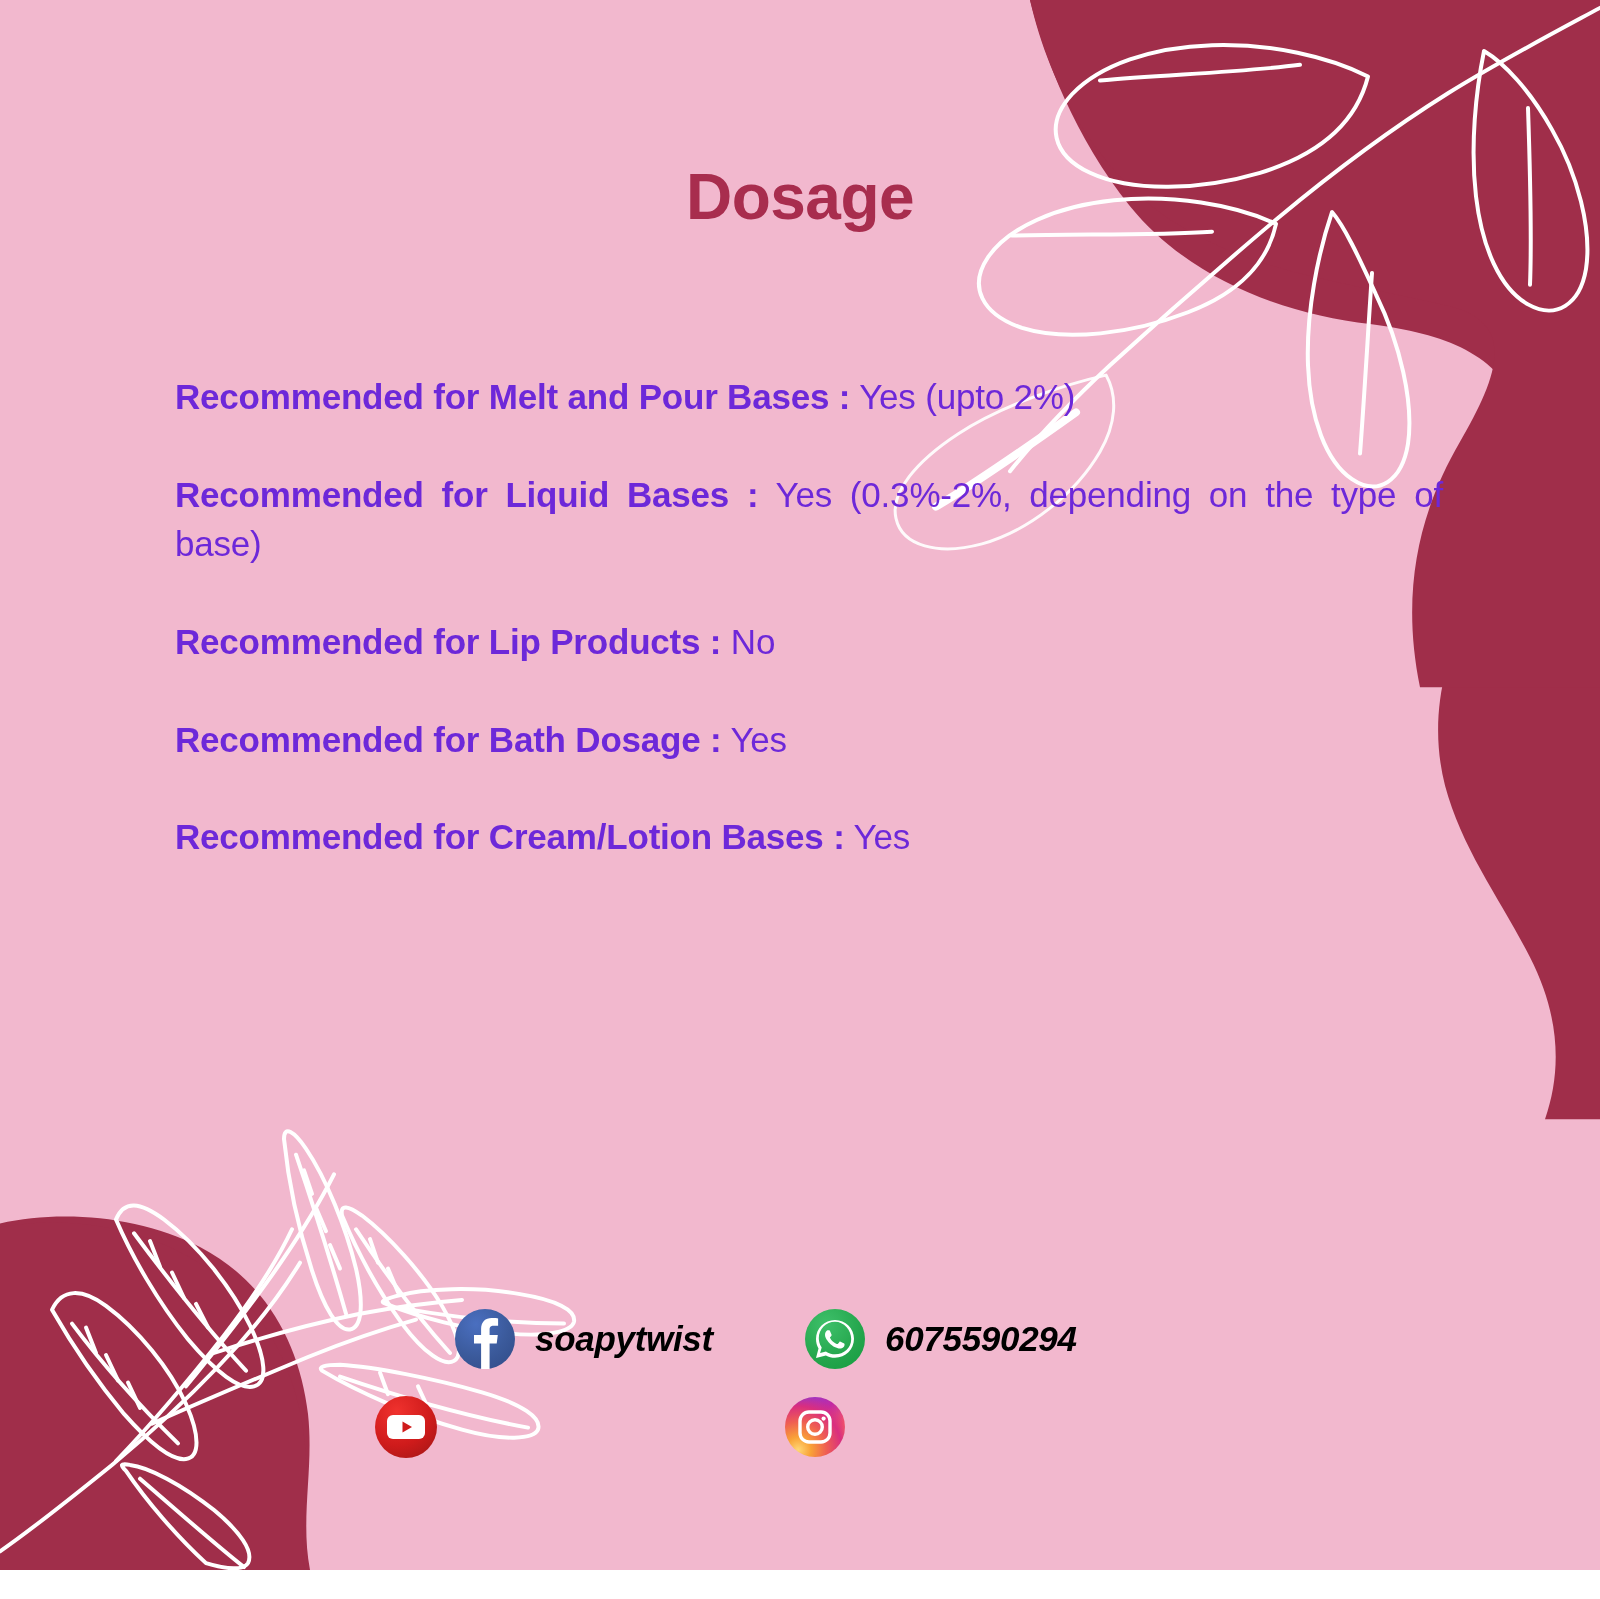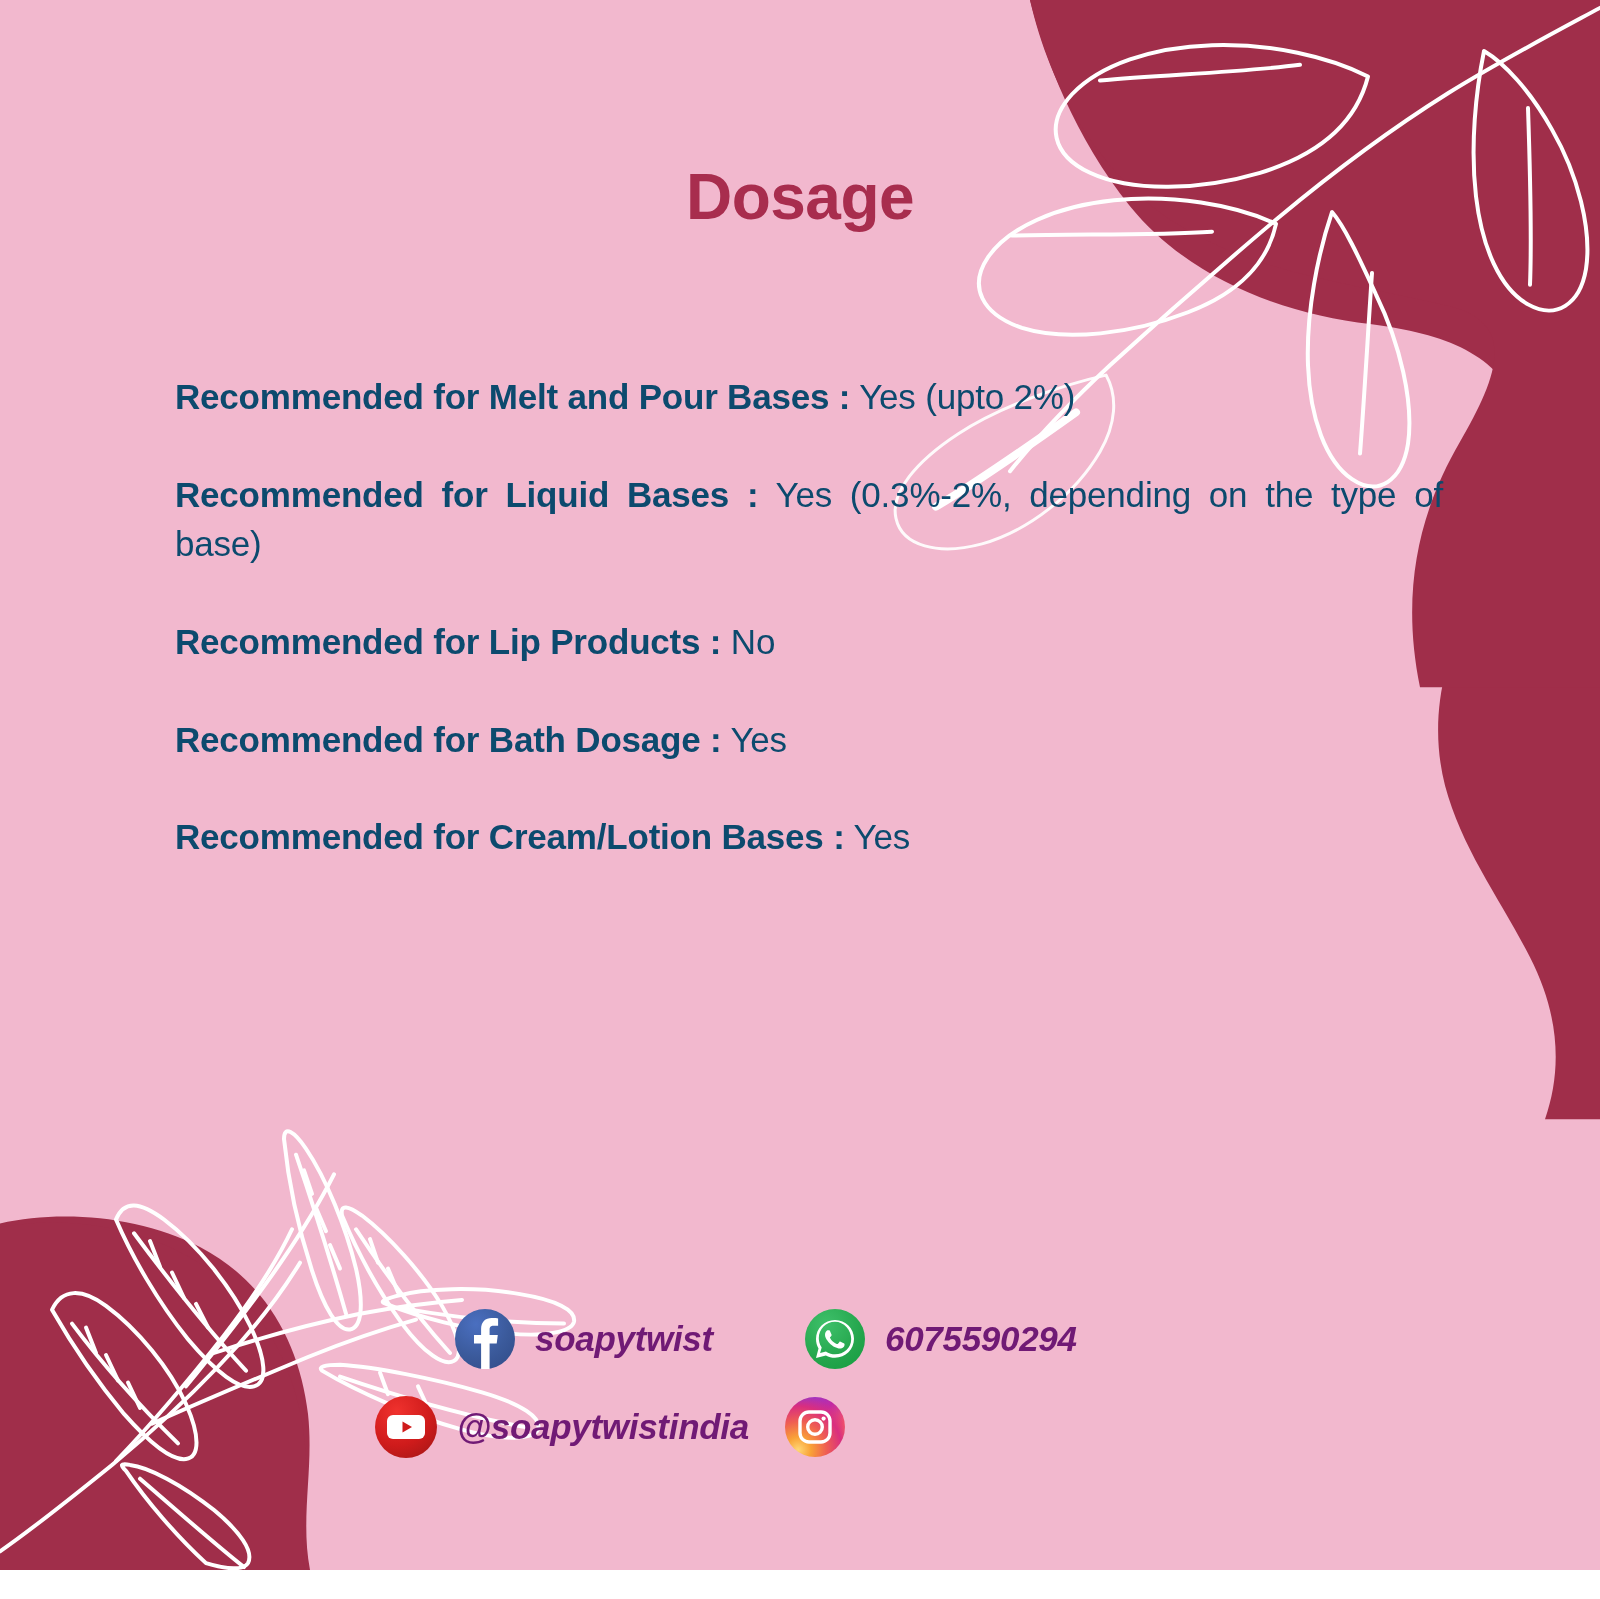--- a/index.html
+++ b/index.html
@@ -39,21 +39,21 @@
   }
 
   
   .content {
     position: absolute;
     left: 175px;
     top: 372px;
     width: 1268px;
   }
   .line {
-    color: #0c4a6e;
+    color: #6d28d9;
     font-size: 35px;
     line-height: 1.42;
     margin-bottom: 48px;
     letter-spacing: -0.2px;
   }
   .line:last-child { margin-bottom: 0; margin-top: 24px; }
   .line.justify {
     text-align: justify;
     text-align-last: left;
   }
@@ -79,21 +79,21 @@
     display: flex;
     align-items: center;
     gap: 20px;
   }
   .social-item.row2-left { margin-left: -80px; }
   .social-item.row2-right { margin-left: -20px; }
   .social-item .handle {
     font-size: 35px;
     font-weight: 700;
     font-style: italic;
-    color: #701a75;
+    color: #000000;
     white-space: nowrap;
     letter-spacing: -0.3px;
   }
   .icon-badge {
     flex: 0 0 auto;
     width: 60px;
     height: 60px;
     border-radius: 50%;
     display: flex;
     align-items: center;
@@ -266,21 +266,20 @@
       <span class="handle">6075590294</span>
     </div>
 
     <div class="social-item row2-left">
       <span class="icon-badge icon-yt yt">
         <svg width="40" height="30" viewBox="0 0 40 30" aria-hidden="true">
           <rect x="1" y="3" width="38" height="24" rx="6" ry="6" fill="#FFFFFF"></rect>
           <path d="M16.5 9.5 L26 15 L16.5 20.5 Z" fill="#CF1B1B"></path>
         </svg>
       </span>
-      <span class="handle">@soapytwistindia</span>
     </div>
 
     <div class="social-item row2-right">
       <span class="icon-badge icon-ig">
         <svg width="60" height="60" viewBox="0 0 60 60" aria-hidden="true">
           <rect x="15" y="15" width="30" height="30" rx="9" ry="9" fill="none" stroke="#FFFFFF" stroke-width="3.4"></rect>
           <circle cx="30" cy="30" r="7.3" fill="none" stroke="#FFFFFF" stroke-width="3.4"></circle>
           <circle cx="38.6" cy="21.6" r="2.1" fill="#FFFFFF"></circle>
         </svg>
       </span>

